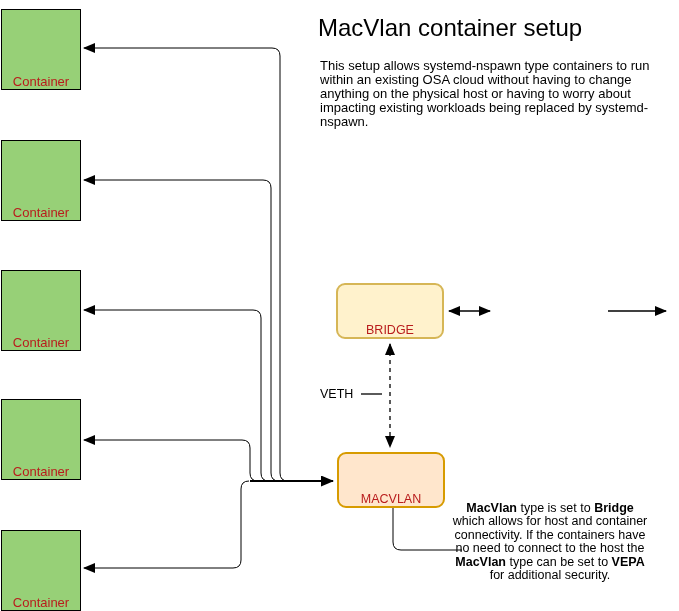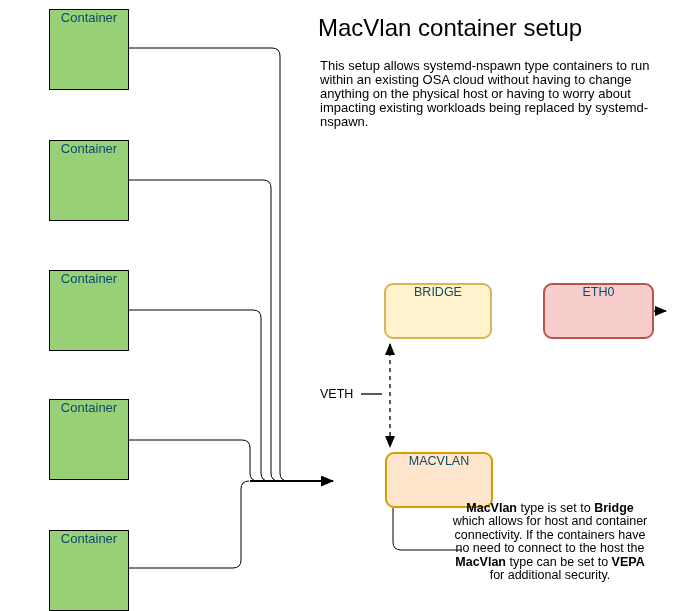--- a/index.html
+++ b/index.html
@@ -6,25 +6,24 @@
   .canvas{
     position:relative;
     width:679px;height:611px;
     background:#ffffff;
     font-family:"Liberation Sans", sans-serif;
     overflow:hidden;
   }
   .wires{position:absolute;left:0;top:0;width:679px;height:611px;}
   .node{
     position:absolute;
-    display:flex;align-items:flex-start;justify-content:center;
+    display:flex;align-items:flex-end;justify-content:center;
     box-sizing:border-box;
-    font-size:13px;color:#0c4a6e;
+    font-size:13px;color:#b91c1c;
     text-align:center;
-    margin-left:48px;
   }
   .container-box{
     left:1px;width:80px;height:81px;
     background:#97D077;
     border:1.5px solid #000000;
   }
   .rounded{
     border-radius:9px;
     width:108px;height:56px;
     font-size:12.5px;
@@ -97,23 +96,20 @@
   <div class="node container-box" style="top:399px">
     <span>Container</span>
   </div>
   <div class="node container-box" style="top:530px">
     <span>Container</span>
   </div>
 
   <div class="node rounded bridge-box">
     <span>BRIDGE</span>
   </div>
-  <div class="node rounded eth0-box">
-    <span>ETH0</span>
-  </div>
   <div class="node rounded macvlan-box">
     <span>MACVLAN</span>
   </div>
 
   <div class="title">MacVlan container setup</div>
   <div class="description">This setup allows systemd-nspawn type containers to run within an existing OSA cloud without having to change anything on the physical host or having to worry about impacting existing workloads being replaced by systemd-nspawn.</div>
   <div class="veth-label">VETH</div>
   <div class="note"><b>MacVlan</b><span> type is set to </span><b>Bridge</b><span> which allows for host and container connectivity. If the containers have no need to connect to the host the </span><b>MacVlan</b><span> type can be set to </span><b>VEPA</b><span> for additional security.</span></div>
 
 </div>

